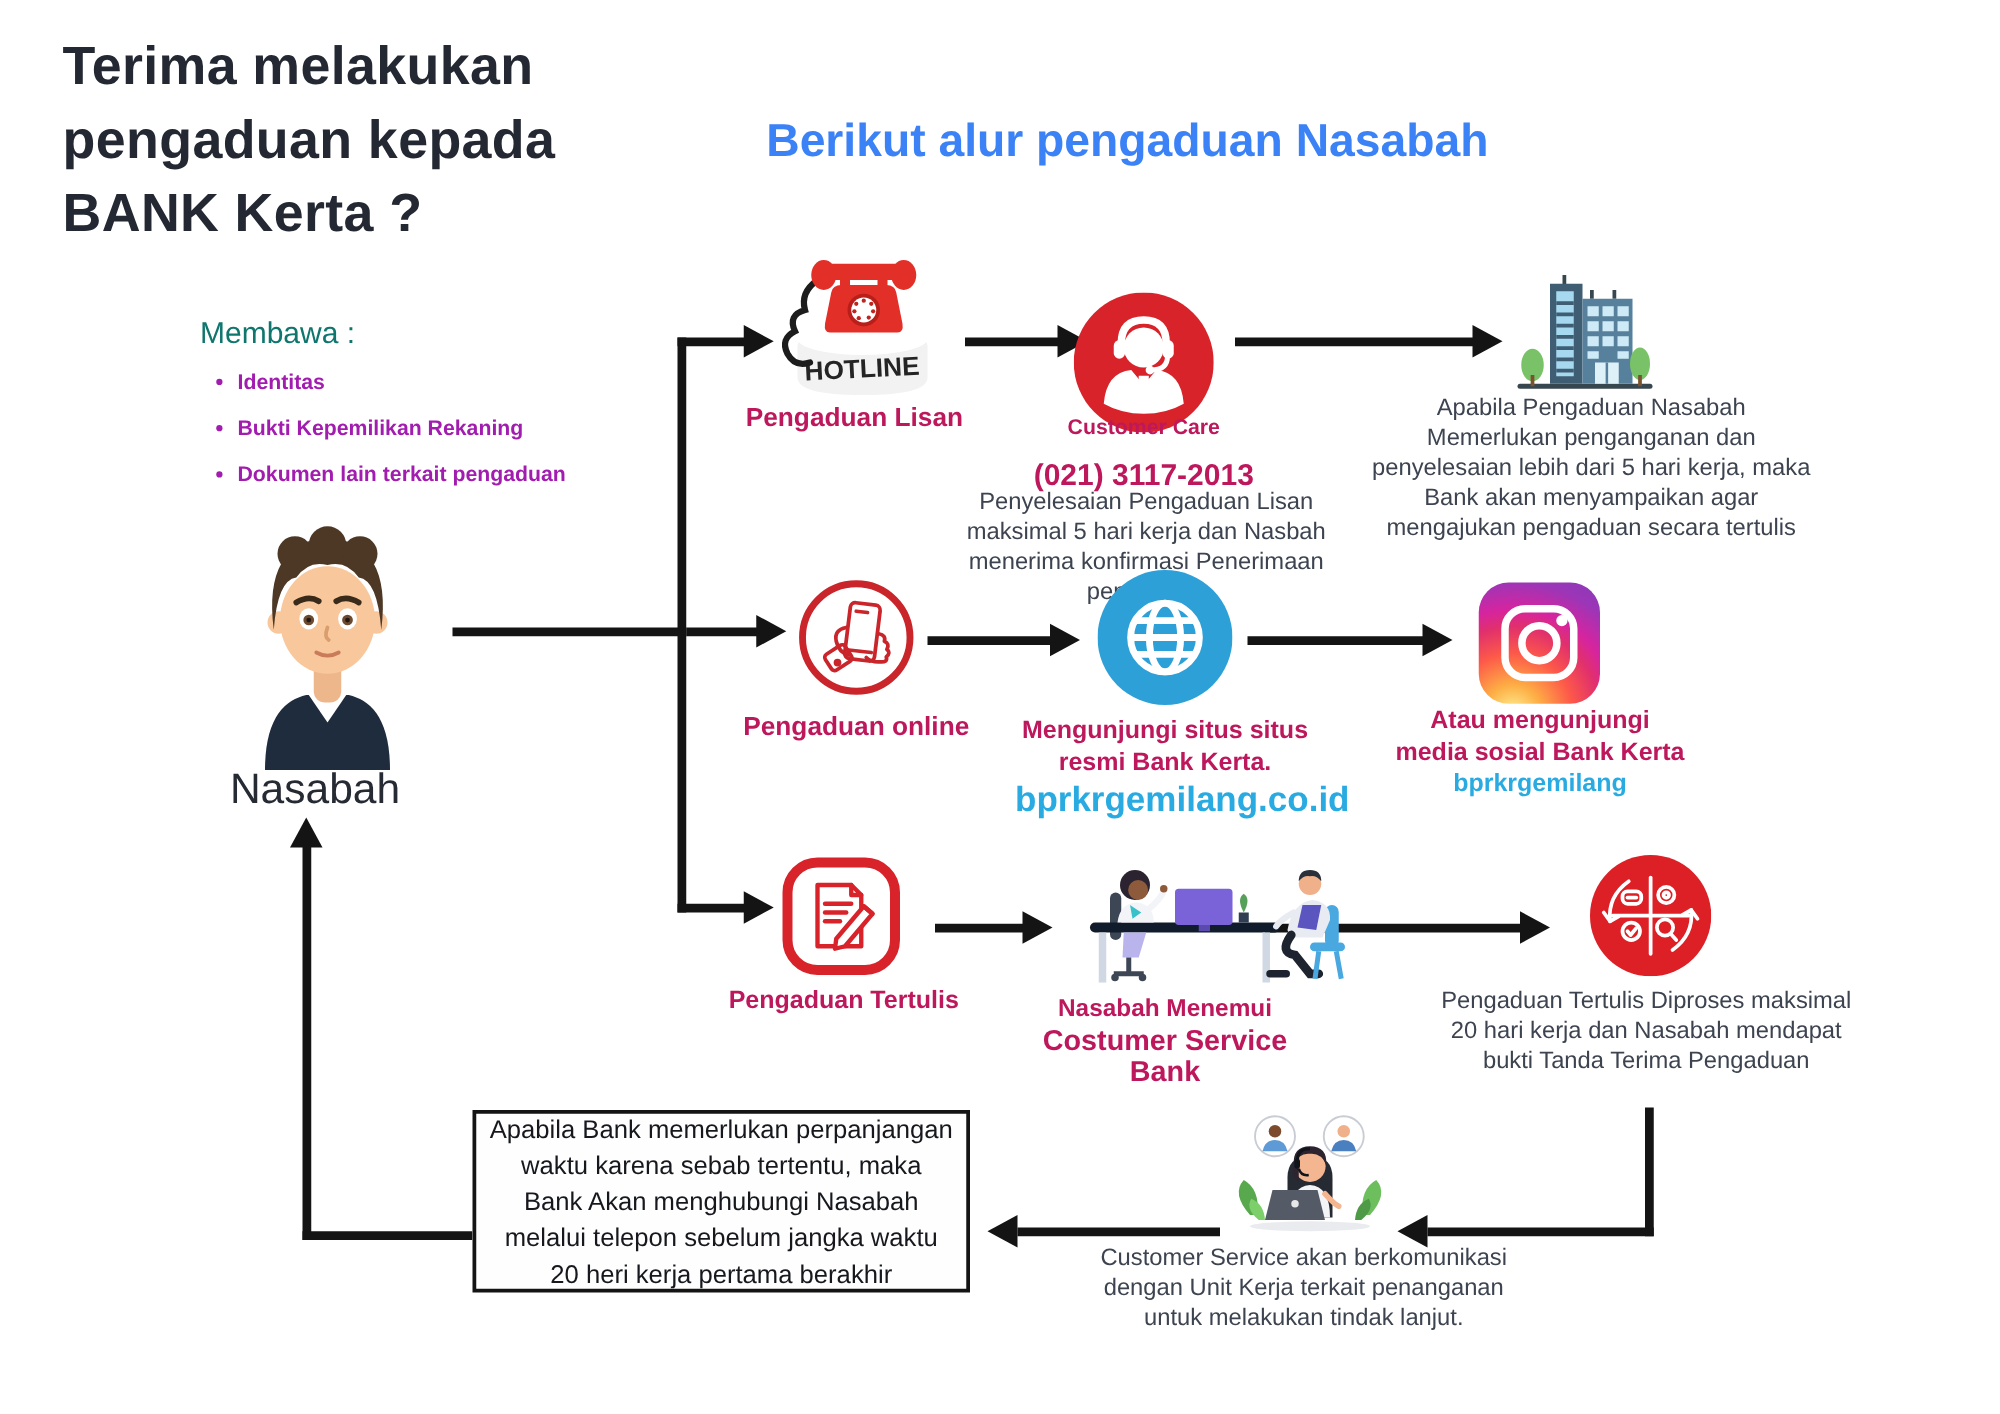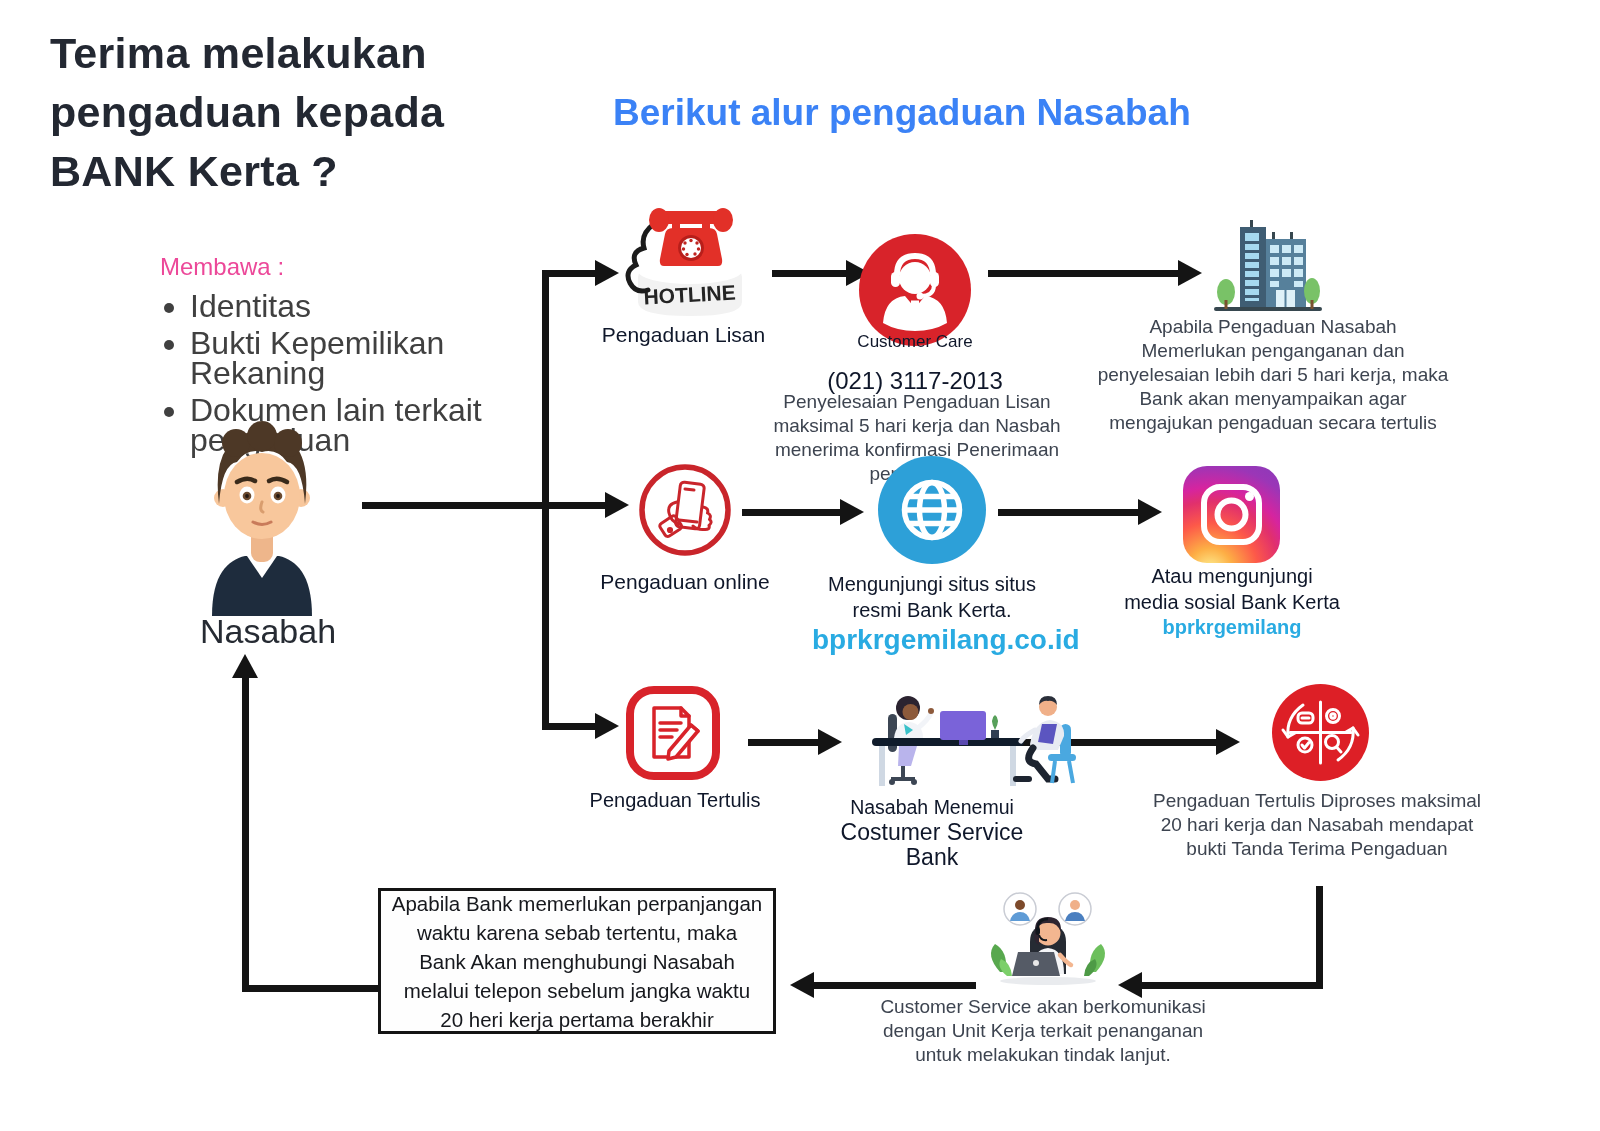--- a/index.html
+++ b/index.html
@@ -11,25 +11,25 @@
   
   .hline { position:absolute; height:7px; background:#141414; }
   .vline { position:absolute; width:7px; background:#141414; }
   .ah { position:absolute; width:0; height:0; }
   .ah-right { border-left:24px solid #141414; border-top:13px solid transparent; border-bottom:13px solid transparent; }
   .ah-left  { border-right:24px solid #141414; border-top:13px solid transparent; border-bottom:13px solid transparent; }
   .ah-up    { border-bottom:24px solid #141414; border-left:13px solid transparent; border-right:13px solid transparent; }
   
   .title-left  { font-size:43px; font-weight:800; line-height:59px; color:#232832; letter-spacing:.3px; }
   .title-right { font-size:37px; font-weight:800; color:#3b82f6; white-space:nowrap; }
-  .membawa-label { font-size:24px; color:#ec4899; }
+  .membawa-label { font-size:24px; color:#0f766e; }
   .membawa ul { margin:10px 0 0 30px; padding:0; width:300px; }
-  .membawa li { font-size:32px; color:#404040; margin-bottom:7px; line-height:30px; }
+  .membawa li { font-size:17px; color:#a21caf; margin-bottom:7px; line-height:30px;font-weight:bold; }
   .nasabah-label { font-size:34px; color:#262b33; text-align:center; }
-  .caption { font-weight:400; color:#0f172a; text-align:center; }
+  .caption { font-weight:700; color:#be185d; text-align:center; }
   .note { color:#3d4450; text-align:center; font-size:19px; line-height:24px; }
   .blue { color:#29abe2; font-weight:700; }
   .nowrap { white-space:nowrap; }
   .ig-bg {
     border-radius:24px;
     background: radial-gradient(circle at 28% 108%, #fdf497 0%, #fdae45 18%, #fd5949 38%, #e1306c 55%, #d6249f 66%, #9b36b7 84%, #8a3ab9 100%);
   }
   .answer-box {
     position:absolute; border:3px solid #141414; background:#fefefe;
     display:flex; align-items:center; justify-content:center;
@@ -72,21 +72,21 @@
     <path d="M81 63 Q89 58 99 64" stroke="#3a2a1a" stroke-width="4.5" fill="none" stroke-linecap="round"></path>
     <ellipse cx="59" cy="77" rx="7.5" ry="8.5" fill="#ffffff"></ellipse>
     <ellipse cx="90" cy="77" rx="7.5" ry="8.5" fill="#ffffff"></ellipse>
     <circle cx="59" cy="78" r="4.3" fill="#6b4a2f"></circle>
     <circle cx="90" cy="78" r="4.3" fill="#6b4a2f"></circle>
     <circle cx="59" cy="78" r="1.9" fill="#241811"></circle>
     <circle cx="90" cy="78" r="1.9" fill="#241811"></circle>
     <path d="M74 84 Q71 92 75 94" stroke="#d99d6e" stroke-width="3" fill="none" stroke-linecap="round"></path>
     <path d="M65 104 Q74 109 83 104" stroke="#c97b5a" stroke-width="3" fill="none" stroke-linecap="round"></path>
   </svg>
-  <div class="abs nasabah-label" style="left:184px; top:612px; width:168px;">Nasabah</div>
+  <div class="abs nasabah-label" style="left:168px; top:612px; width:168px;">Nasabah</div>
 
   <div class="hline" style="left:362px; top:502px; width:187px;"></div>
   <div class="vline" style="left:542px; top:270px; height:460px;"></div>
   <div class="hline" style="left:542px; top:270px; width:55px;"></div>
   <div class="ah ah-right" style="left:595px; top:260px;"></div>
   <div class="hline" style="left:549px; top:502px; width:58px;"></div>
   <div class="ah ah-right" style="left:605px; top:492px;"></div>
   <div class="hline" style="left:542px; top:723px; width:55px;"></div>
   <div class="ah ah-right" style="left:595px; top:713px;"></div>
 

